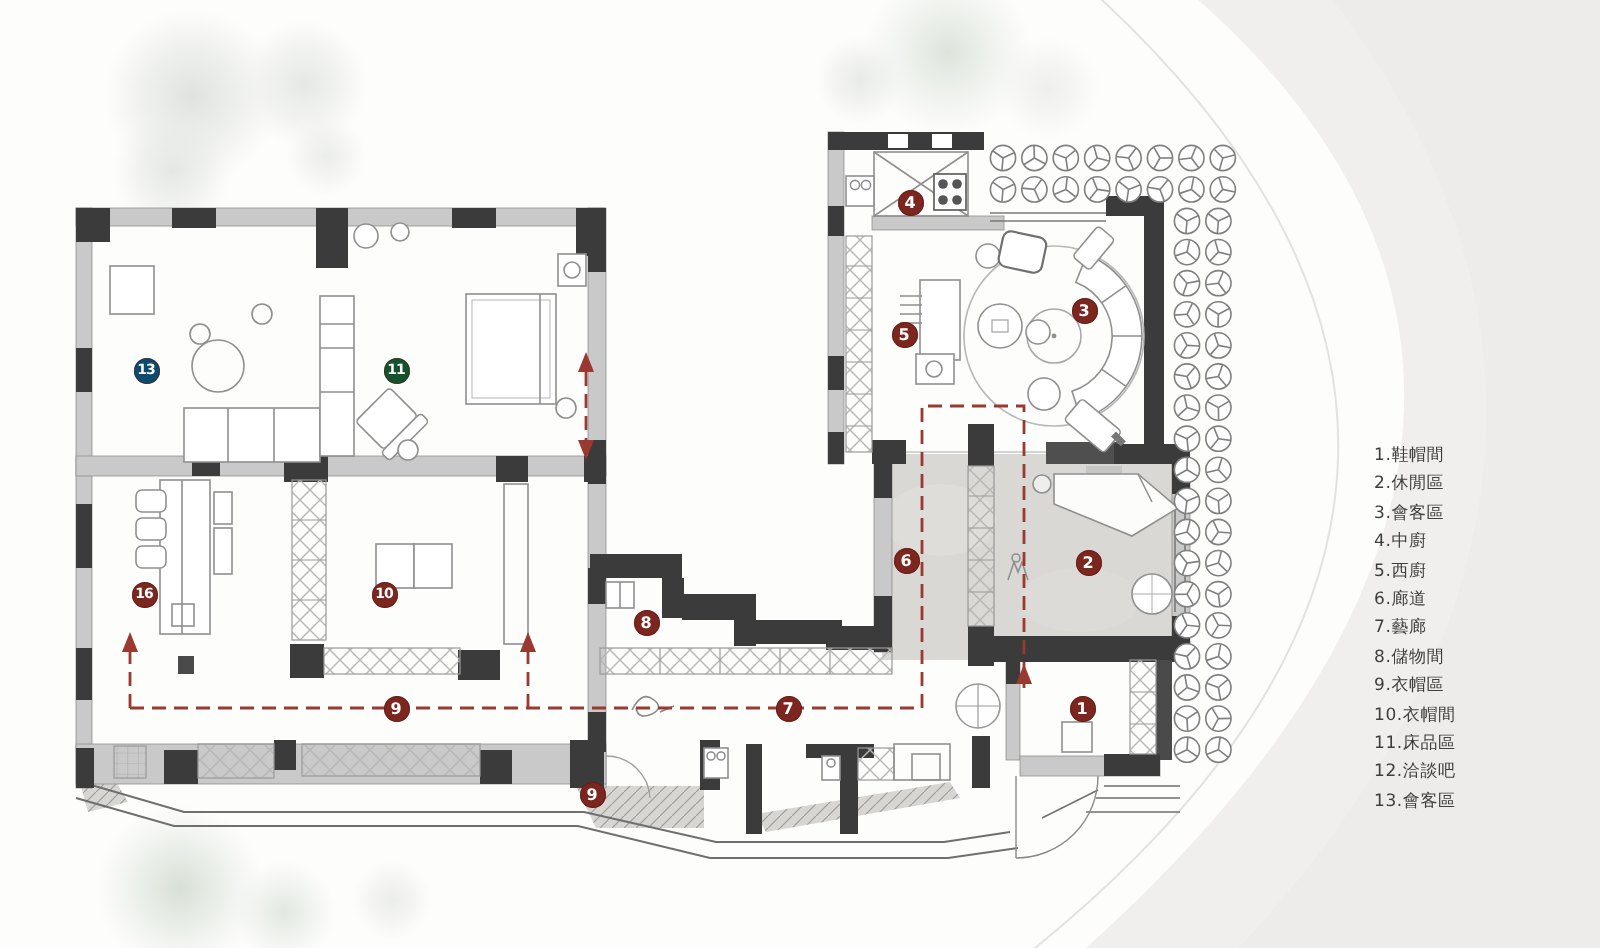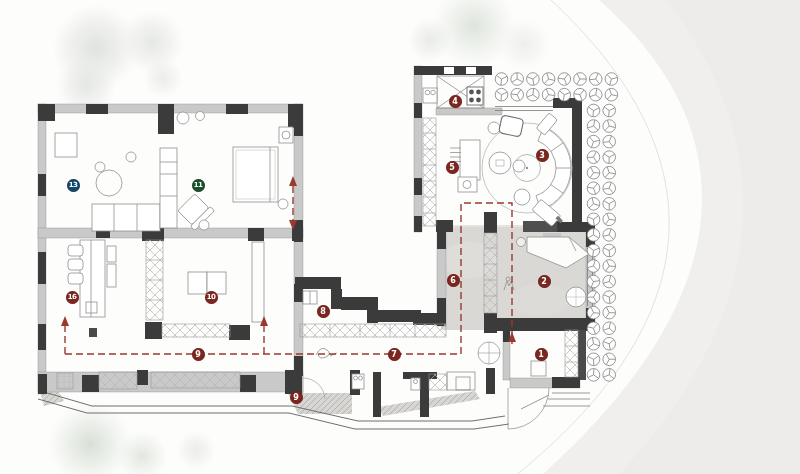--- a/index.html
+++ b/index.html
@@ -623,31 +623,46 @@
     <g class="route-fill" fill="#99392f">
       <polygon points="61,326 65,316 69,326"></polygon>
       <polygon points="260,326 264,316 268,326"></polygon>
       <polygon points="289,186 293,176 297,186"></polygon>
       <polygon points="289,220 293,230 297,220"></polygon>
       <polygon points="508,342 512,332 516,342"></polygon>
     </g>
   </g>
 </svg>
 
+<div class="legend" id="legend">
+      <div class="legend-item">1.鞋帽間</div>
+      <div class="legend-item">2.休閒區</div>
+      <div class="legend-item">3.會客區</div>
+      <div class="legend-item">4.中廚</div>
+      <div class="legend-item">5.西廚</div>
+      <div class="legend-item">6.廊道</div>
+      <div class="legend-item">7.藝廊</div>
+      <div class="legend-item">8.儲物間</div>
+      <div class="legend-item">9.衣帽區</div>
+      <div class="legend-item">10.衣帽間</div>
+      <div class="legend-item">11.床品區</div>
+      <div class="legend-item">12.洽談吧</div>
+      <div class="legend-item">13.會客區</div>
+    </div>
 
 <div id="markers">
       <div class="marker" style="left: 541px; top: 354px; background: rgb(123, 39, 32);">1</div>
       <div class="marker" style="left: 544px; top: 281px; background: rgb(123, 39, 32);">2</div>
       <div class="marker" style="left: 542px; top: 155px; background: rgb(123, 39, 32);">3</div>
       <div class="marker" style="left: 455px; top: 101px; background: rgb(123, 39, 32);">4</div>
       <div class="marker" style="left: 452px; top: 167px; background: rgb(123, 39, 32);">5</div>
       <div class="marker" style="left: 453px; top: 280px; background: rgb(123, 39, 32);">6</div>
       <div class="marker" style="left: 394px; top: 354px; background: rgb(123, 39, 32);">7</div>
       <div class="marker" style="left: 323px; top: 311px; background: rgb(123, 39, 32);">8</div>
       <div class="marker" style="left: 198px; top: 354px; background: rgb(123, 39, 32);">9</div>
       <div class="marker" style="left: 296px; top: 397px; background: rgb(123, 39, 32);">9</div>
-      <div class="marker wide" style="left: 211px; top: 297px; background: rgb(123, 39, 32);">10</div>
+      <div class="marker wide" style="left: 192px; top: 297px; background: rgb(123, 39, 32);">10</div>
       <div class="marker wide" style="left: 198px; top: 185px; background: #14532d;">11</div>
       <div class="marker wide" style="left: 72px; top: 297px; background: rgb(123, 39, 32);">16</div>
       <div class="marker wide" style="left: 73px; top: 185px; background: #0c4a6e;">13</div>
     </div>
 
 </div>
 
 </body></html>

